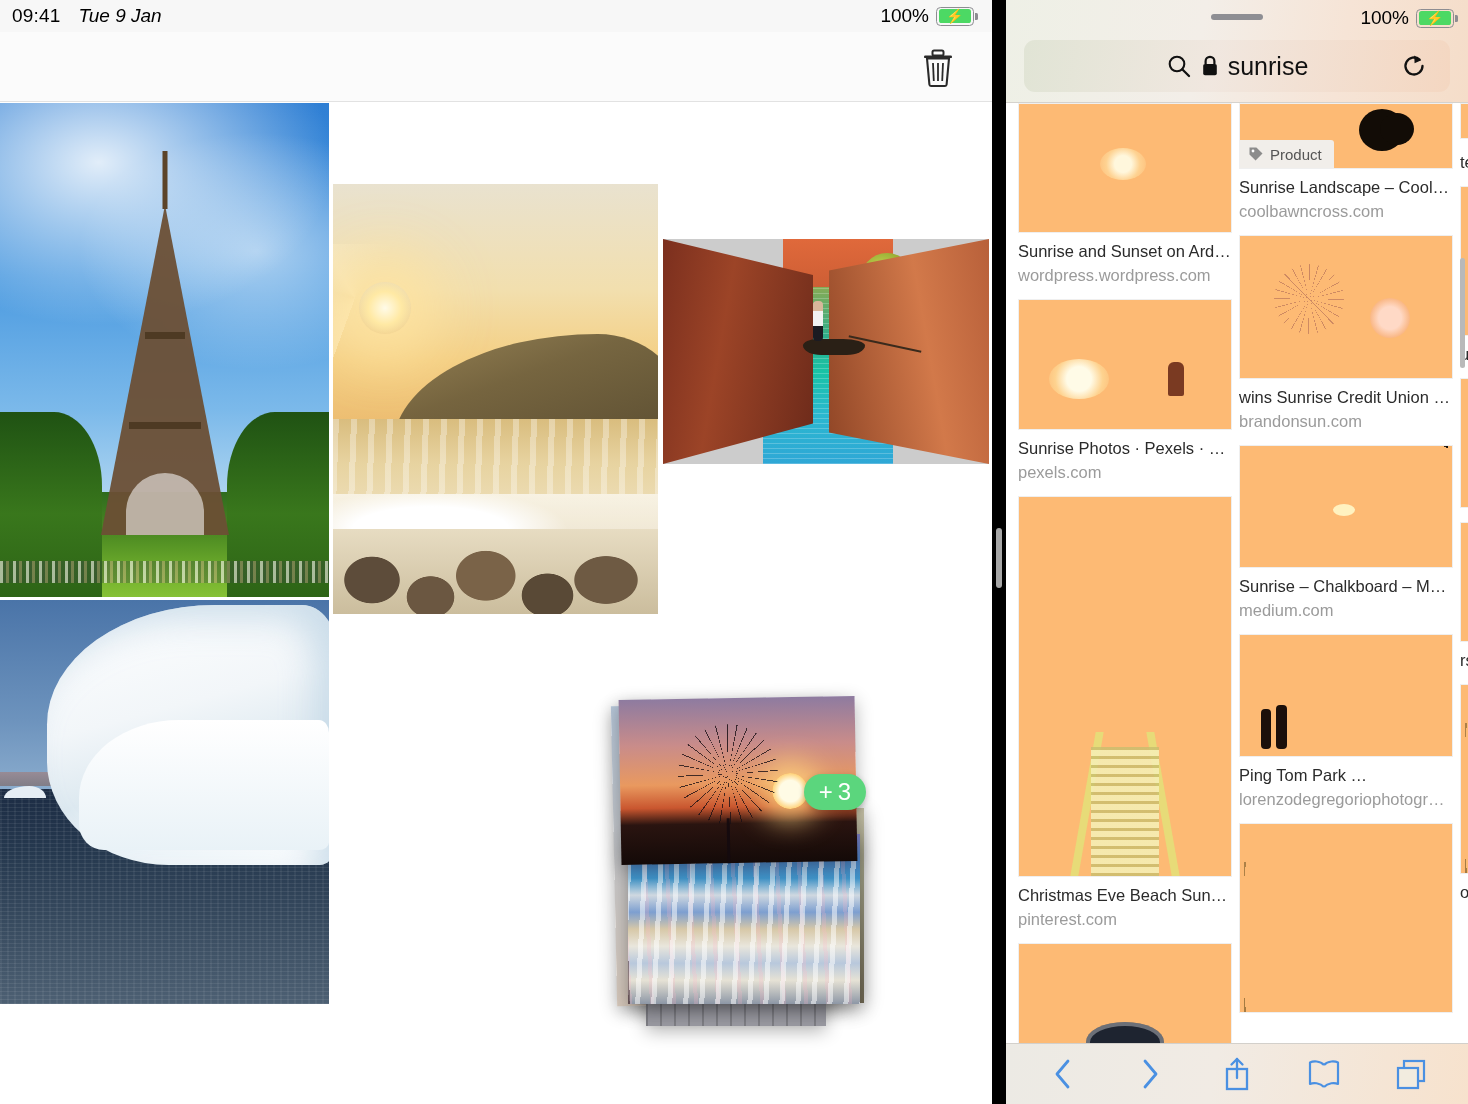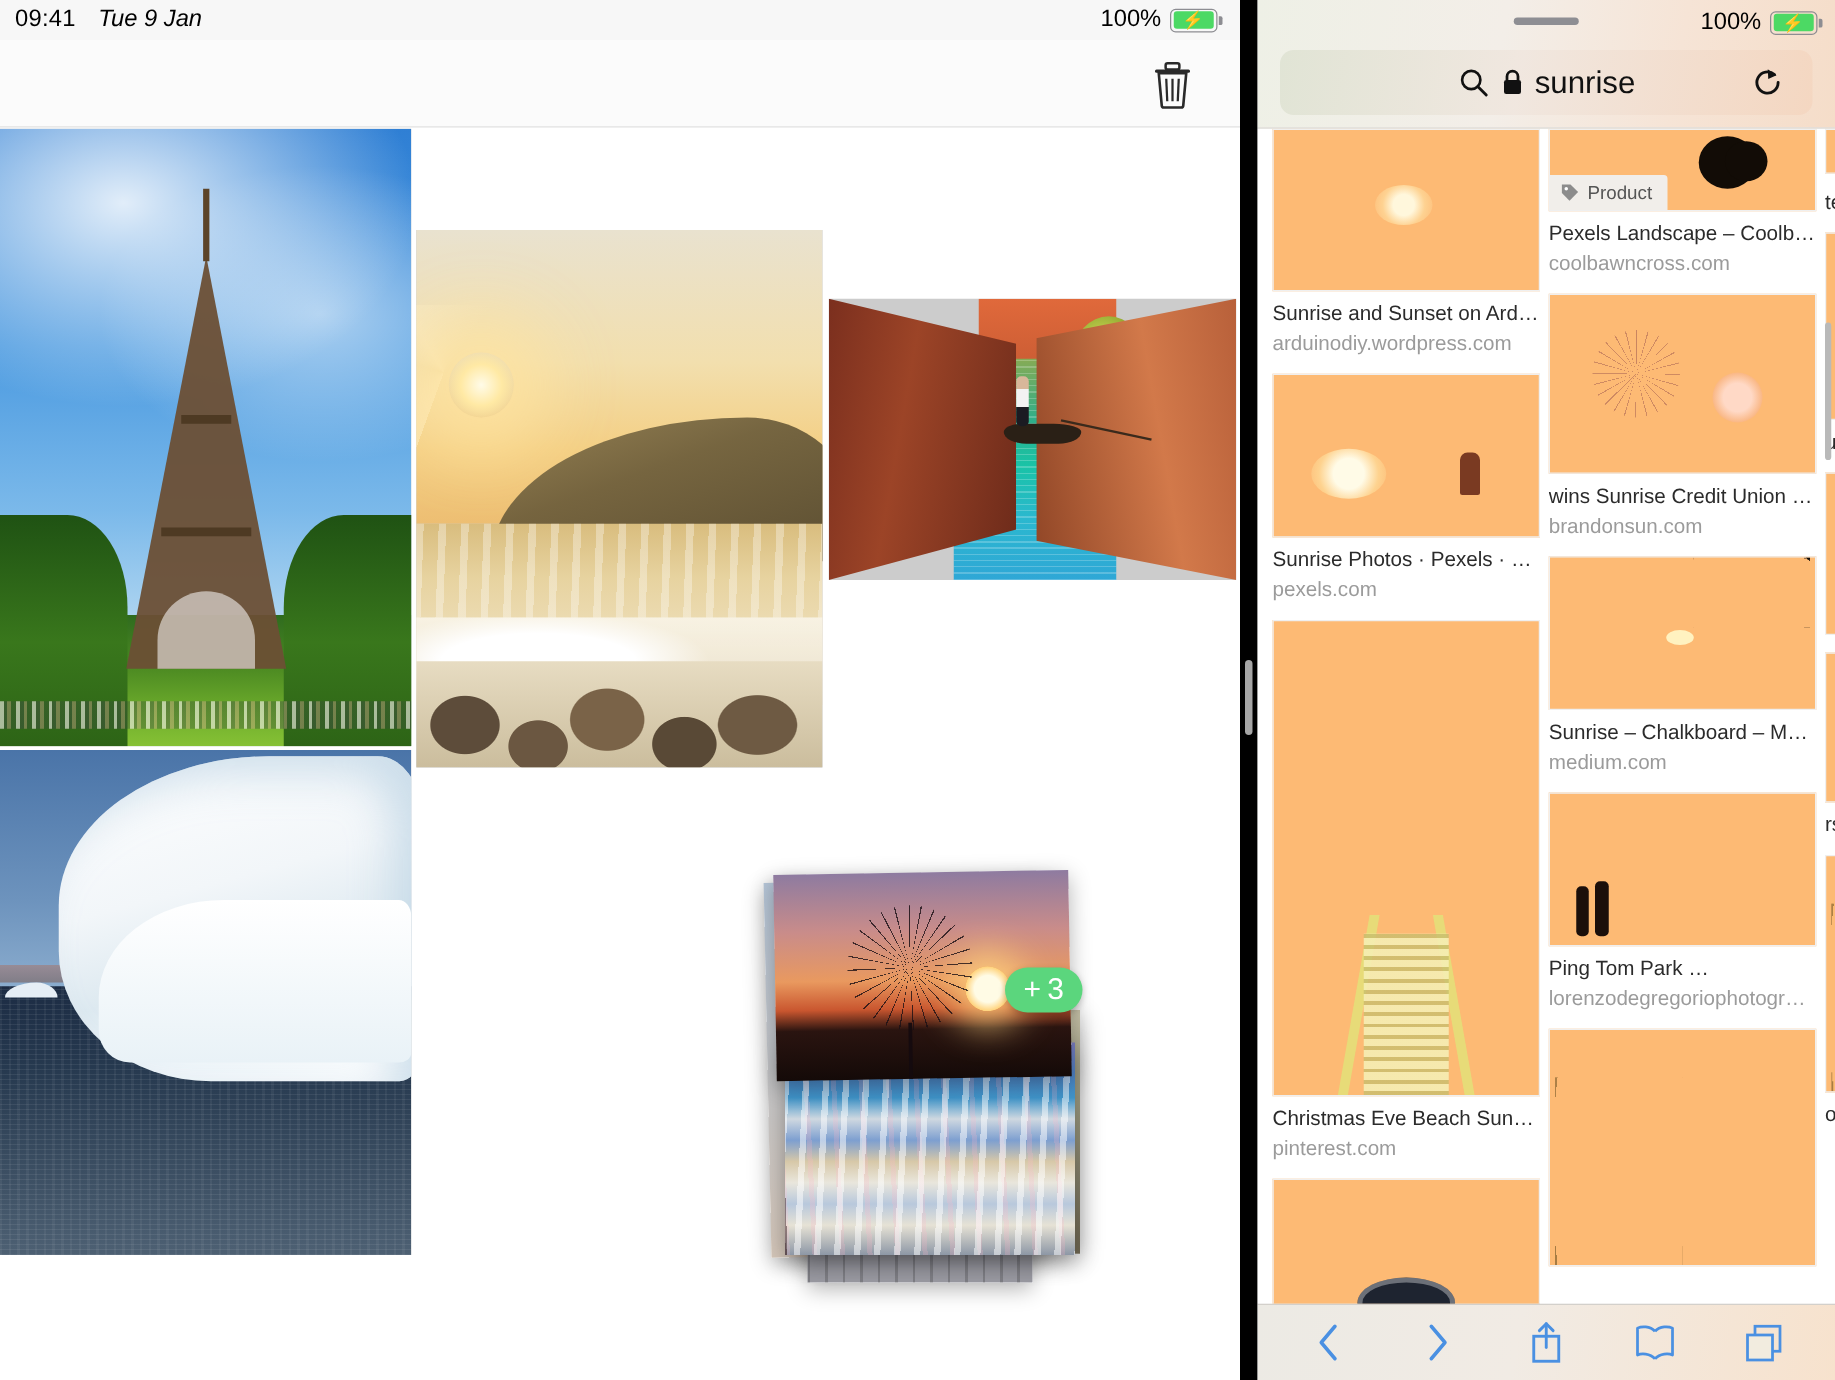--- a/index.html
+++ b/index.html
@@ -577,21 +577,21 @@
           </svg>
         </div>
       </div>
     </div>
 
     <div id="sf-content">
       <div class="col" id="col1">
           <div class="card">
             <div class="thumb t-purple-sea" style="height: 130px;"></div>
             <div class="ttl">Sunrise and Sunset on Ard…</div>
-            <div class="dom">arduinodiy.wordpress.com</div>
+            <div class="dom">wordpress.wordpress.com</div>
           </div>
           <div class="card">
             <div class="thumb t-hiker" style="height: 131px;">
               <div class="fig"></div>
             </div>
             <div class="ttl">Sunrise Photos · Pexels · Fr…</div>
             <div class="dom">pexels.com</div>
           </div>
           <div class="card">
             <div class="thumb t-stairs" style="height: 381px;">
@@ -612,21 +612,21 @@
               <div class="tr"></div>
               <div class="tr2"></div>
               <div class="badge-product">
                 <svg width="16" height="16" viewBox="0 0 16 16">
                   <path d="M1.5 1.5 H8.4 L14.5 7.6 L7.6 14.5 L1.5 8.4 Z" fill="#8c8c8c"></path>
                   <circle cx="5" cy="5" r="1.4" fill="#fff"></circle>
                 </svg>
                 <span>Product</span>
               </div>
             </div>
-            <div class="ttl">Pexels Landscape – Coolb…</div>
+            <div class="ttl">Sunrise Landscape – Coolb…</div>
             <div class="dom">coolbawncross.com</div>
           </div>
           <div class="card">
             <div class="thumb t-dandelion" style="height: 144px;">
               <div class="sun"></div>
               <div class="dd"></div>
             </div>
             <div class="ttl">wins Sunrise Credit Union p…</div>
             <div class="dom">brandonsun.com</div>
           </div>

